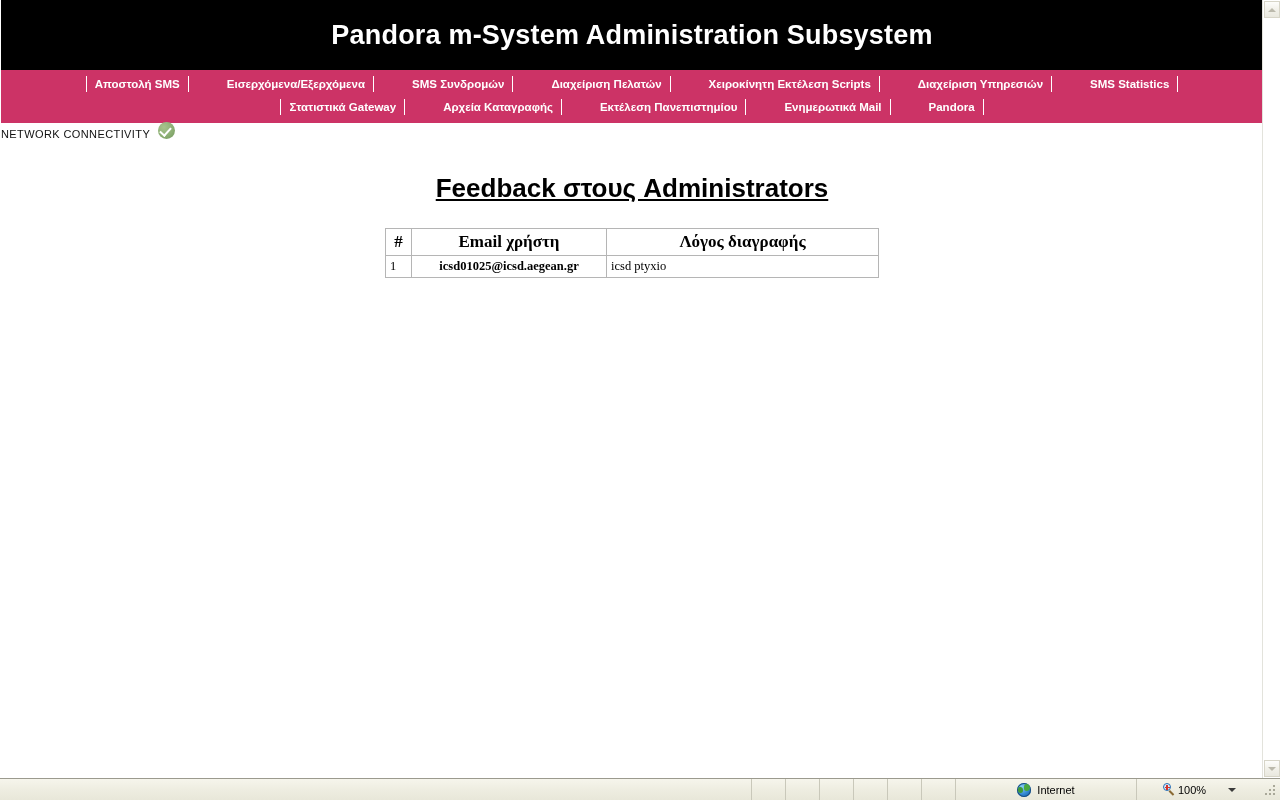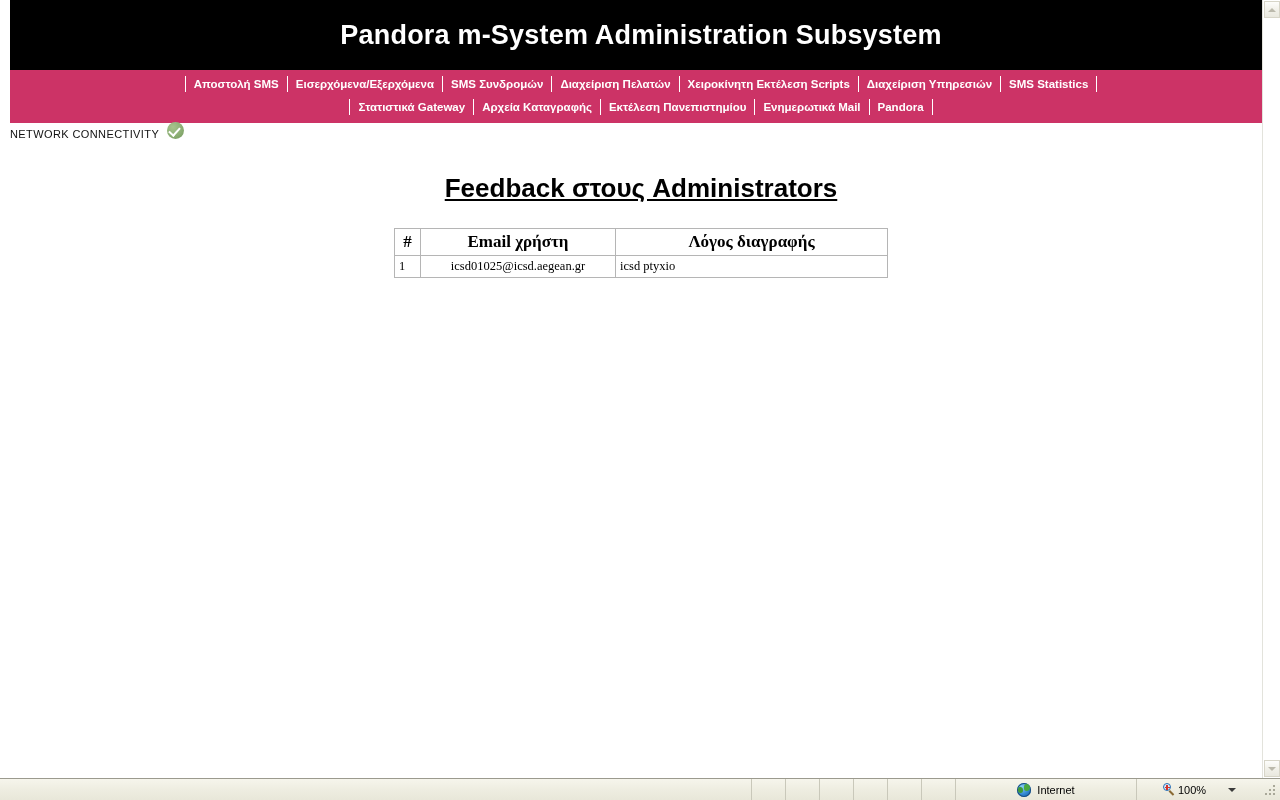--- a/index.html
+++ b/index.html
@@ -19,21 +19,21 @@
   
   #browser-window {
     position: relative;
     width: 1280px;
     height: 800px;
     background: #ffffff;
   }
 
   #page-viewport {
     position: absolute;
-    left: 10px;
+    left: 1px;
     top: 0;
     width: 1262px;
     height: 688px;
     background: #ffffff;
     overflow: hidden;
   }
 
   
   #vertical-scrollbar {
     position: absolute;
@@ -202,20 +202,21 @@
 
   #main-nav {
     background: #cc3366;
     padding: 6px 0 8px 0;
   }
   .nav-row {
     display: flex;
     justify-content: center;
     align-items: center;
     line-height: 16px;
+    gap: 30px;
   }
   .nav-row + .nav-row { margin-top: 7px; }
   .nav-item {
     color: #ffffff;
     font-size: 11.5px;
     font-weight: bold;
     padding: 0 8px;
     text-decoration: none;
     white-space: nowrap;
     border-right: 1px solid #ffffff;
@@ -304,21 +305,21 @@
   #feedback-table td {
     font-size: 12.5px;
     color: #000;
     height: 19px;
     vertical-align: middle;
   }
   td.col-index, th.col-index { width: 17px; text-align: left; }
   th.col-index { text-align: center; }
   td.col-email, th.col-email { width: 186px; }
   td.col-email {
-    font-weight: normal;
+    font-weight: bold;
     text-align: center;
     font-family: "Liberation Sans", "DejaVu Sans", sans-serif;
     font-size: 12.5px;
   }
   td.col-reason {
     text-align: left;
     font-family: "Liberation Sans", "DejaVu Sans", sans-serif;
     font-size: 12px;
   }
 </style>

